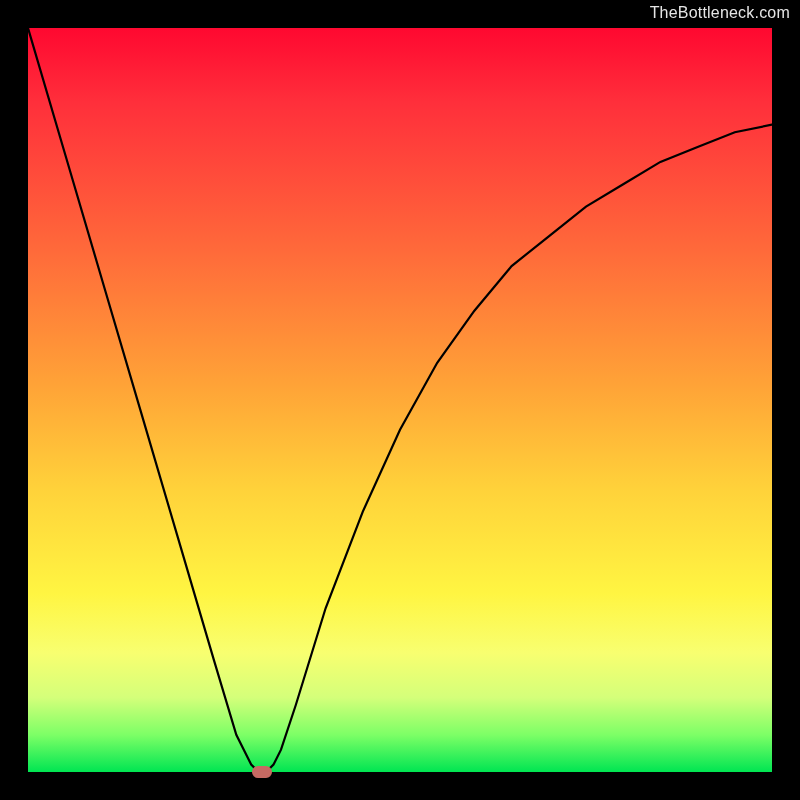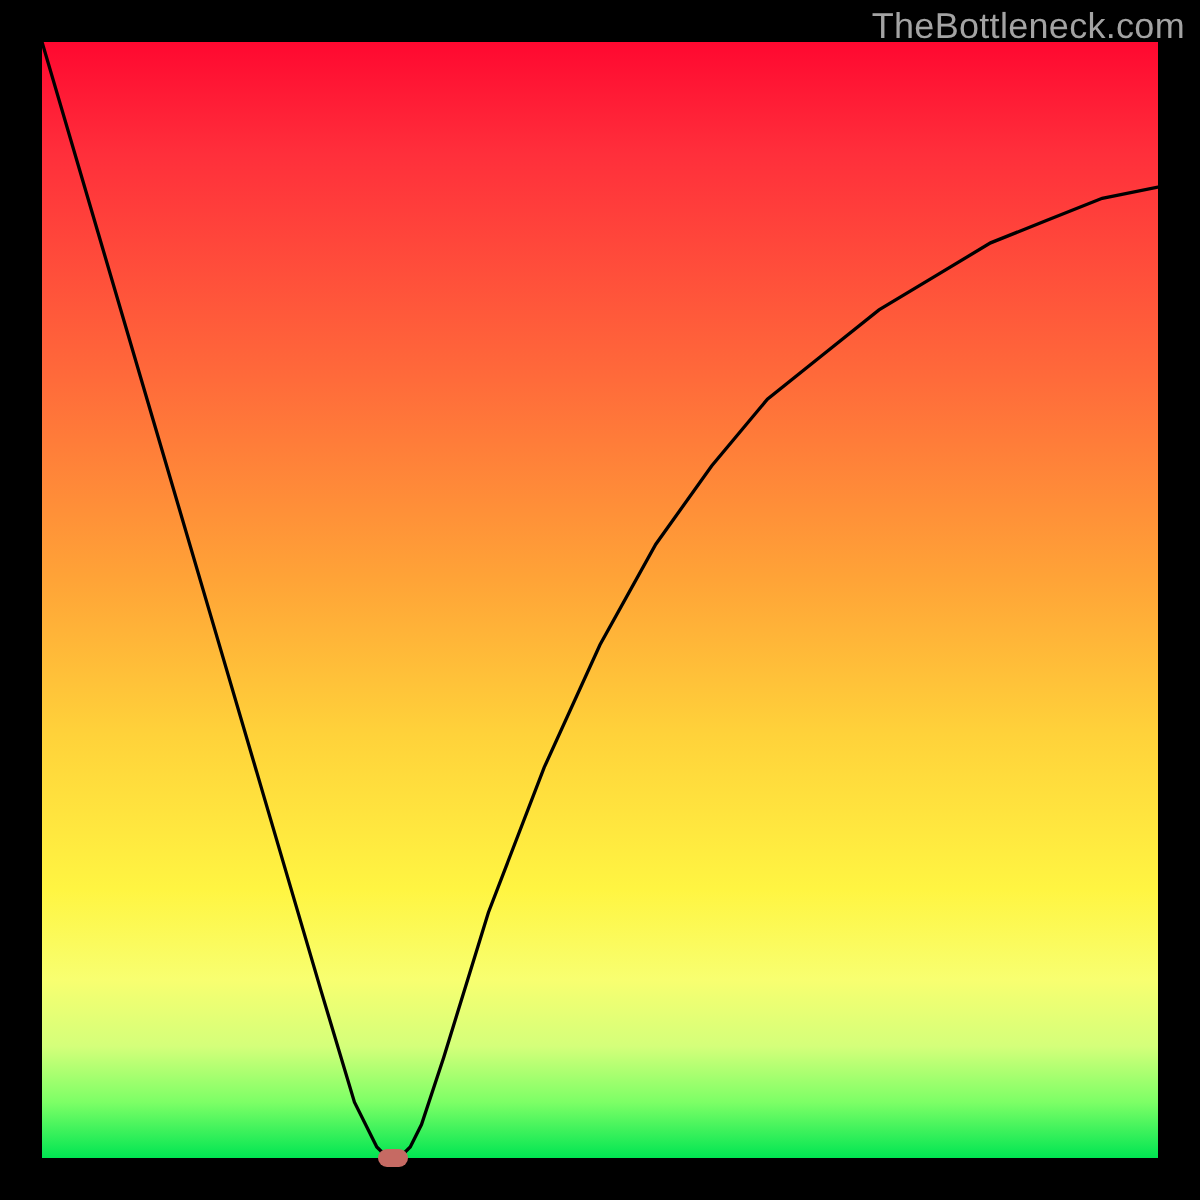--- a/index.html
+++ b/index.html
@@ -35,22 +35,22 @@
       #f8ff70 84%,
       #d4ff7a 90%,
       #7dff66 95%,
       #00e552 100%
     );
   }
   .watermark {
     position: absolute;
     top: 4px;
     right: 10px;
-    color: #a3a3a3;
-    font-size: 24px;
+    color: #e5e5e5;
+    font-size: 16px;
     font-weight: 500;
     letter-spacing: 0.2px;
   }
   svg.curve {
     position: absolute;
     left: 0;
     top: 0;
     width: 744px;
     height: 744px;
   }

